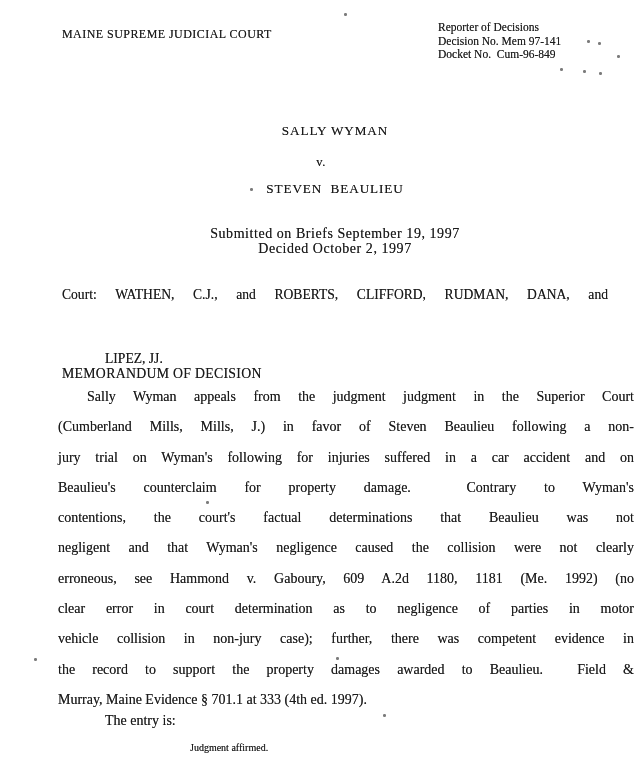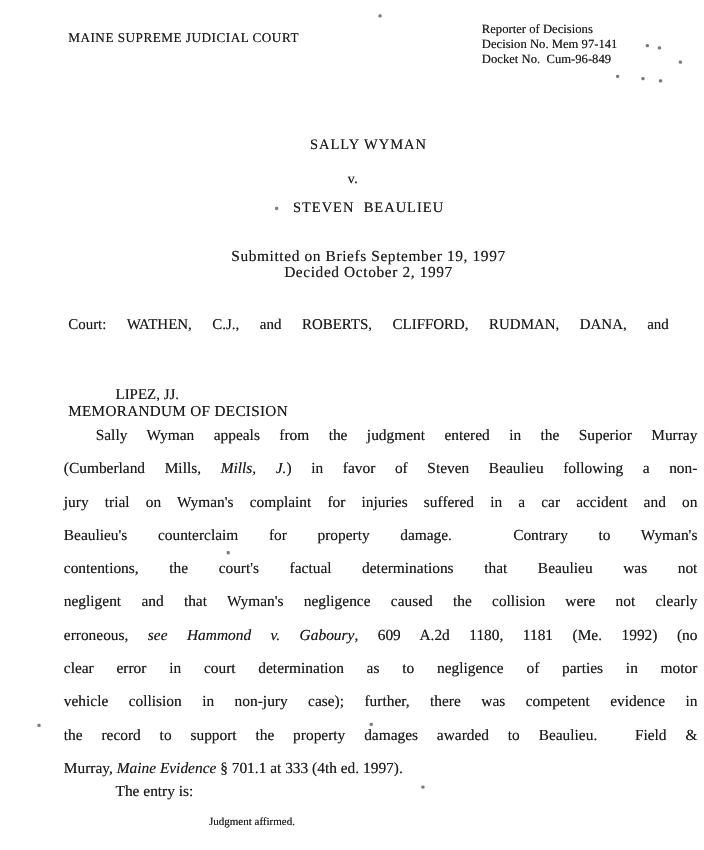--- a/index.html
+++ b/index.html
@@ -67,21 +67,21 @@
 
   
   .body-lines {
     left: 58px; top: 382px; width: 576px;
     font-size: 14px;
     line-height: 30.3px;
   }
   .bline { white-space: normal; }
   .bline.just { text-align: justify; text-align-last: justify; }
   .bline.indent { text-indent: 29px; }
-  .ital { font-style: italic; }
+  .ital { }
 
   .entry-label { left: 105px; top: 713px; font-size: 14px; white-space: nowrap; }
   .entry-text  { left: 190px; top: 742px; font-size: 10px; white-space: nowrap; }
 
   
   .speck {
     position: absolute;
     width: 2.5px; height: 2.5px;
     background: #2a2a2a;
     opacity: 0.62;
@@ -114,23 +114,23 @@
   <div class="abs cap cap-date cap-decided">Decided October 2, 1997</div>
 
   <div class="abs panel">
     <div class="panel-l1">Court: WATHEN, C.J., and ROBERTS, CLIFFORD, RUDMAN, DANA, and</div>
     <div class="panel-l2">LIPEZ, JJ.</div>
   </div>
 
   <div class="abs memo-heading">MEMORANDUM OF DECISION</div>
 
   <div class="abs body-lines">
-      <div class="bline just indent"><span>Sally Wyman appeals from the judgment entered in the Superior Murray</span></div>
+      <div class="bline just indent"><span>Sally Wyman appeals from the judgment judgment in the Superior Court</span></div>
       <div class="bline just"><span>(Cumberland Mills, </span><span class="ital">Mills, J.</span><span>) in favor of Steven Beaulieu following a non-</span></div>
-      <div class="bline just"><span>jury trial on Wyman's complaint for injuries suffered in a car accident and on</span></div>
+      <div class="bline just"><span>jury trial on Wyman's following for injuries suffered in a car accident and on</span></div>
       <div class="bline just"><span>Beaulieu's counterclaim for property damage.&nbsp; Contrary to Wyman's</span></div>
       <div class="bline just"><span>contentions, the court's factual determinations that Beaulieu was not</span></div>
       <div class="bline just"><span>negligent and that Wyman's negligence caused the collision were not clearly</span></div>
       <div class="bline just"><span>erroneous, </span><span class="ital">see Hammond v. Gaboury</span><span>, 609 A.2d 1180, 1181 (Me. 1992) (no</span></div>
       <div class="bline just"><span>clear error in court determination as to negligence of parties in motor</span></div>
       <div class="bline just"><span>vehicle collision in non-jury case); further, there was competent evidence in</span></div>
       <div class="bline just"><span>the record to support the property damages awarded to Beaulieu.&nbsp; Field &amp;</span></div>
       <div class="bline"><span>Murray, </span><span class="ital">Maine Evidence</span><span> § 701.1 at 333 (4th ed. 1997).</span></div>
     </div>
 

